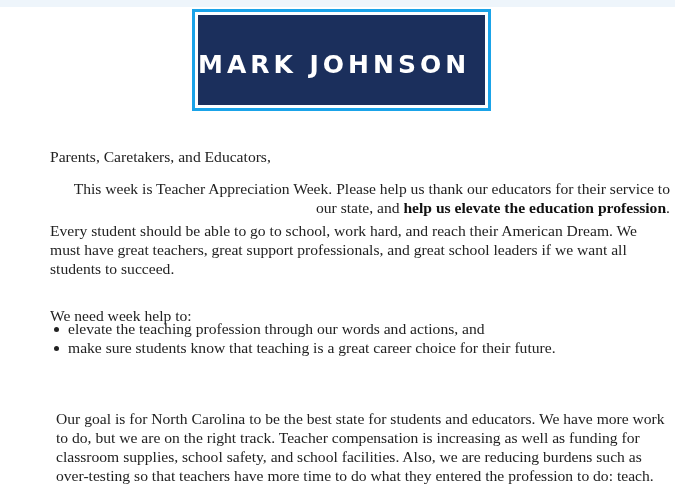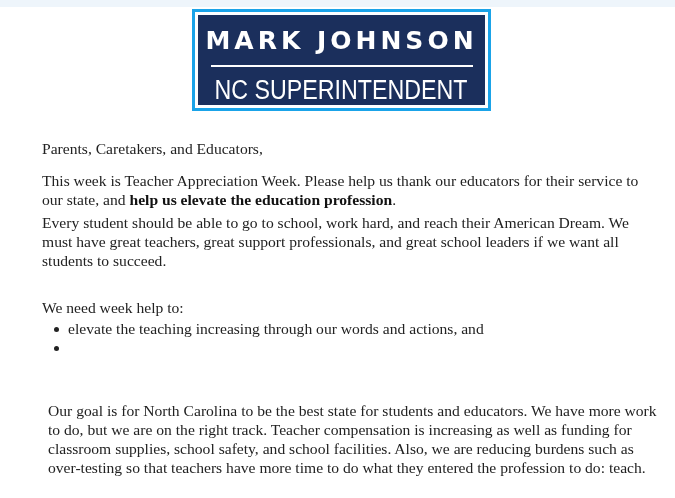--- a/index.html
+++ b/index.html
@@ -18,21 +18,21 @@
     position: absolute; left: 192px; top: 9px; width: 299px; height: 102px;
     box-sizing: border-box;
     border: 3px solid #1aa3e8;
     background: #ffffff;
     padding: 3px;
   }
   .logo-inner {
     width: 100%; height: 100%;
     background: #1b2f5c;
     box-sizing: border-box;
-    display: flex; flex-direction: column; align-items: center; justify-content: flex-end;
+    display: flex; flex-direction: row; align-items: center; justify-content: space-between;
     padding-top: 10px;
   }
   .logo-name {
     font-family: "DejaVu Sans", "Liberation Sans", sans-serif;
     font-weight: bold;
     color: #ffffff;
     font-size: 25px;
     letter-spacing: 4px;
     line-height: 30px;
     white-space: nowrap;
@@ -50,23 +50,23 @@
     white-space: nowrap;
     transform: scaleX(0.86);
   }
   .content {
     position: absolute; left: 34px; top: 131px; width: 620px;
     font-size: 14.3px;
     line-height: 19px;
     font-family: "Liberation Serif", "DejaVu Serif", serif;
     font-size: 15.6px;
   }
-  .content p { margin: 8px; }
+  .content p { margin: 16px; }
   .p-greeting { position: absolute; top: 0; left: 0; white-space: nowrap; }
-  .p1 { position: absolute; top: 32px; left: 0; width: 620px; }
+  .p1 { position: absolute; top: 32px; left: 0; width: 620px; text-align: right; }
   .p2 { position: absolute; top: 74px; left: 0; width: 620px; }
   .p3 { position: absolute; top: 159px; left: 0; white-space: nowrap; }
   .bullets { position: absolute; top: 188px; left: 0; margin: 0; padding: 0; list-style: none; }
   .bullets li { position: relative; padding-left: 34px; line-height: 19px; white-space: nowrap; }
   .bullets li .dot {
     position: absolute; left: 20px; top: 8px; width: 5px; height: 5px; border-radius: 50%;
     background: #222222;
   }
   .p4 { position: absolute; top: 262px; left: 6px; width: 620px; }
   b { font-weight: bold; color: #111111; }
@@ -87,18 +87,18 @@
 <div class="content">
   <p class="p-greeting">Parents, Caretakers, and Educators,</p>
 
   <p class="p1"><span>This week is Teacher Appreciation Week. Please help us thank our educators for their service to our state, and </span><b>help us elevate the education profession</b><span>.</span></p>
 
   <p class="p2">Every student should be able to go to school, work hard, and reach their American Dream. We must have great teachers, great support professionals, and great school leaders if we want all students to succeed.</p>
 
   <p class="p3">We need week help to:</p>
 
   <ul class="bullets">
-    <li><span class="dot"></span><span>elevate the teaching increasing through our words and actions, and</span></li>
-    <li><span class="dot"></span></li>
+    <li><span class="dot"></span><span>elevate the teaching profession through our words and actions, and</span></li>
+    <li><span class="dot"></span><span>make sure students know that teaching is a great career choice for their future.</span></li>
   </ul>
 
   <p class="p4">Our goal is for North Carolina to be the best state for students and educators. We have more work to do, but we are on the right track. Teacher compensation is increasing as well as funding for classroom supplies, school safety, and school facilities. Also, we are reducing burdens such as over-testing so that teachers have more time to do what they entered the profession to do: teach.</p>
 </div>
 
 </body></html>

